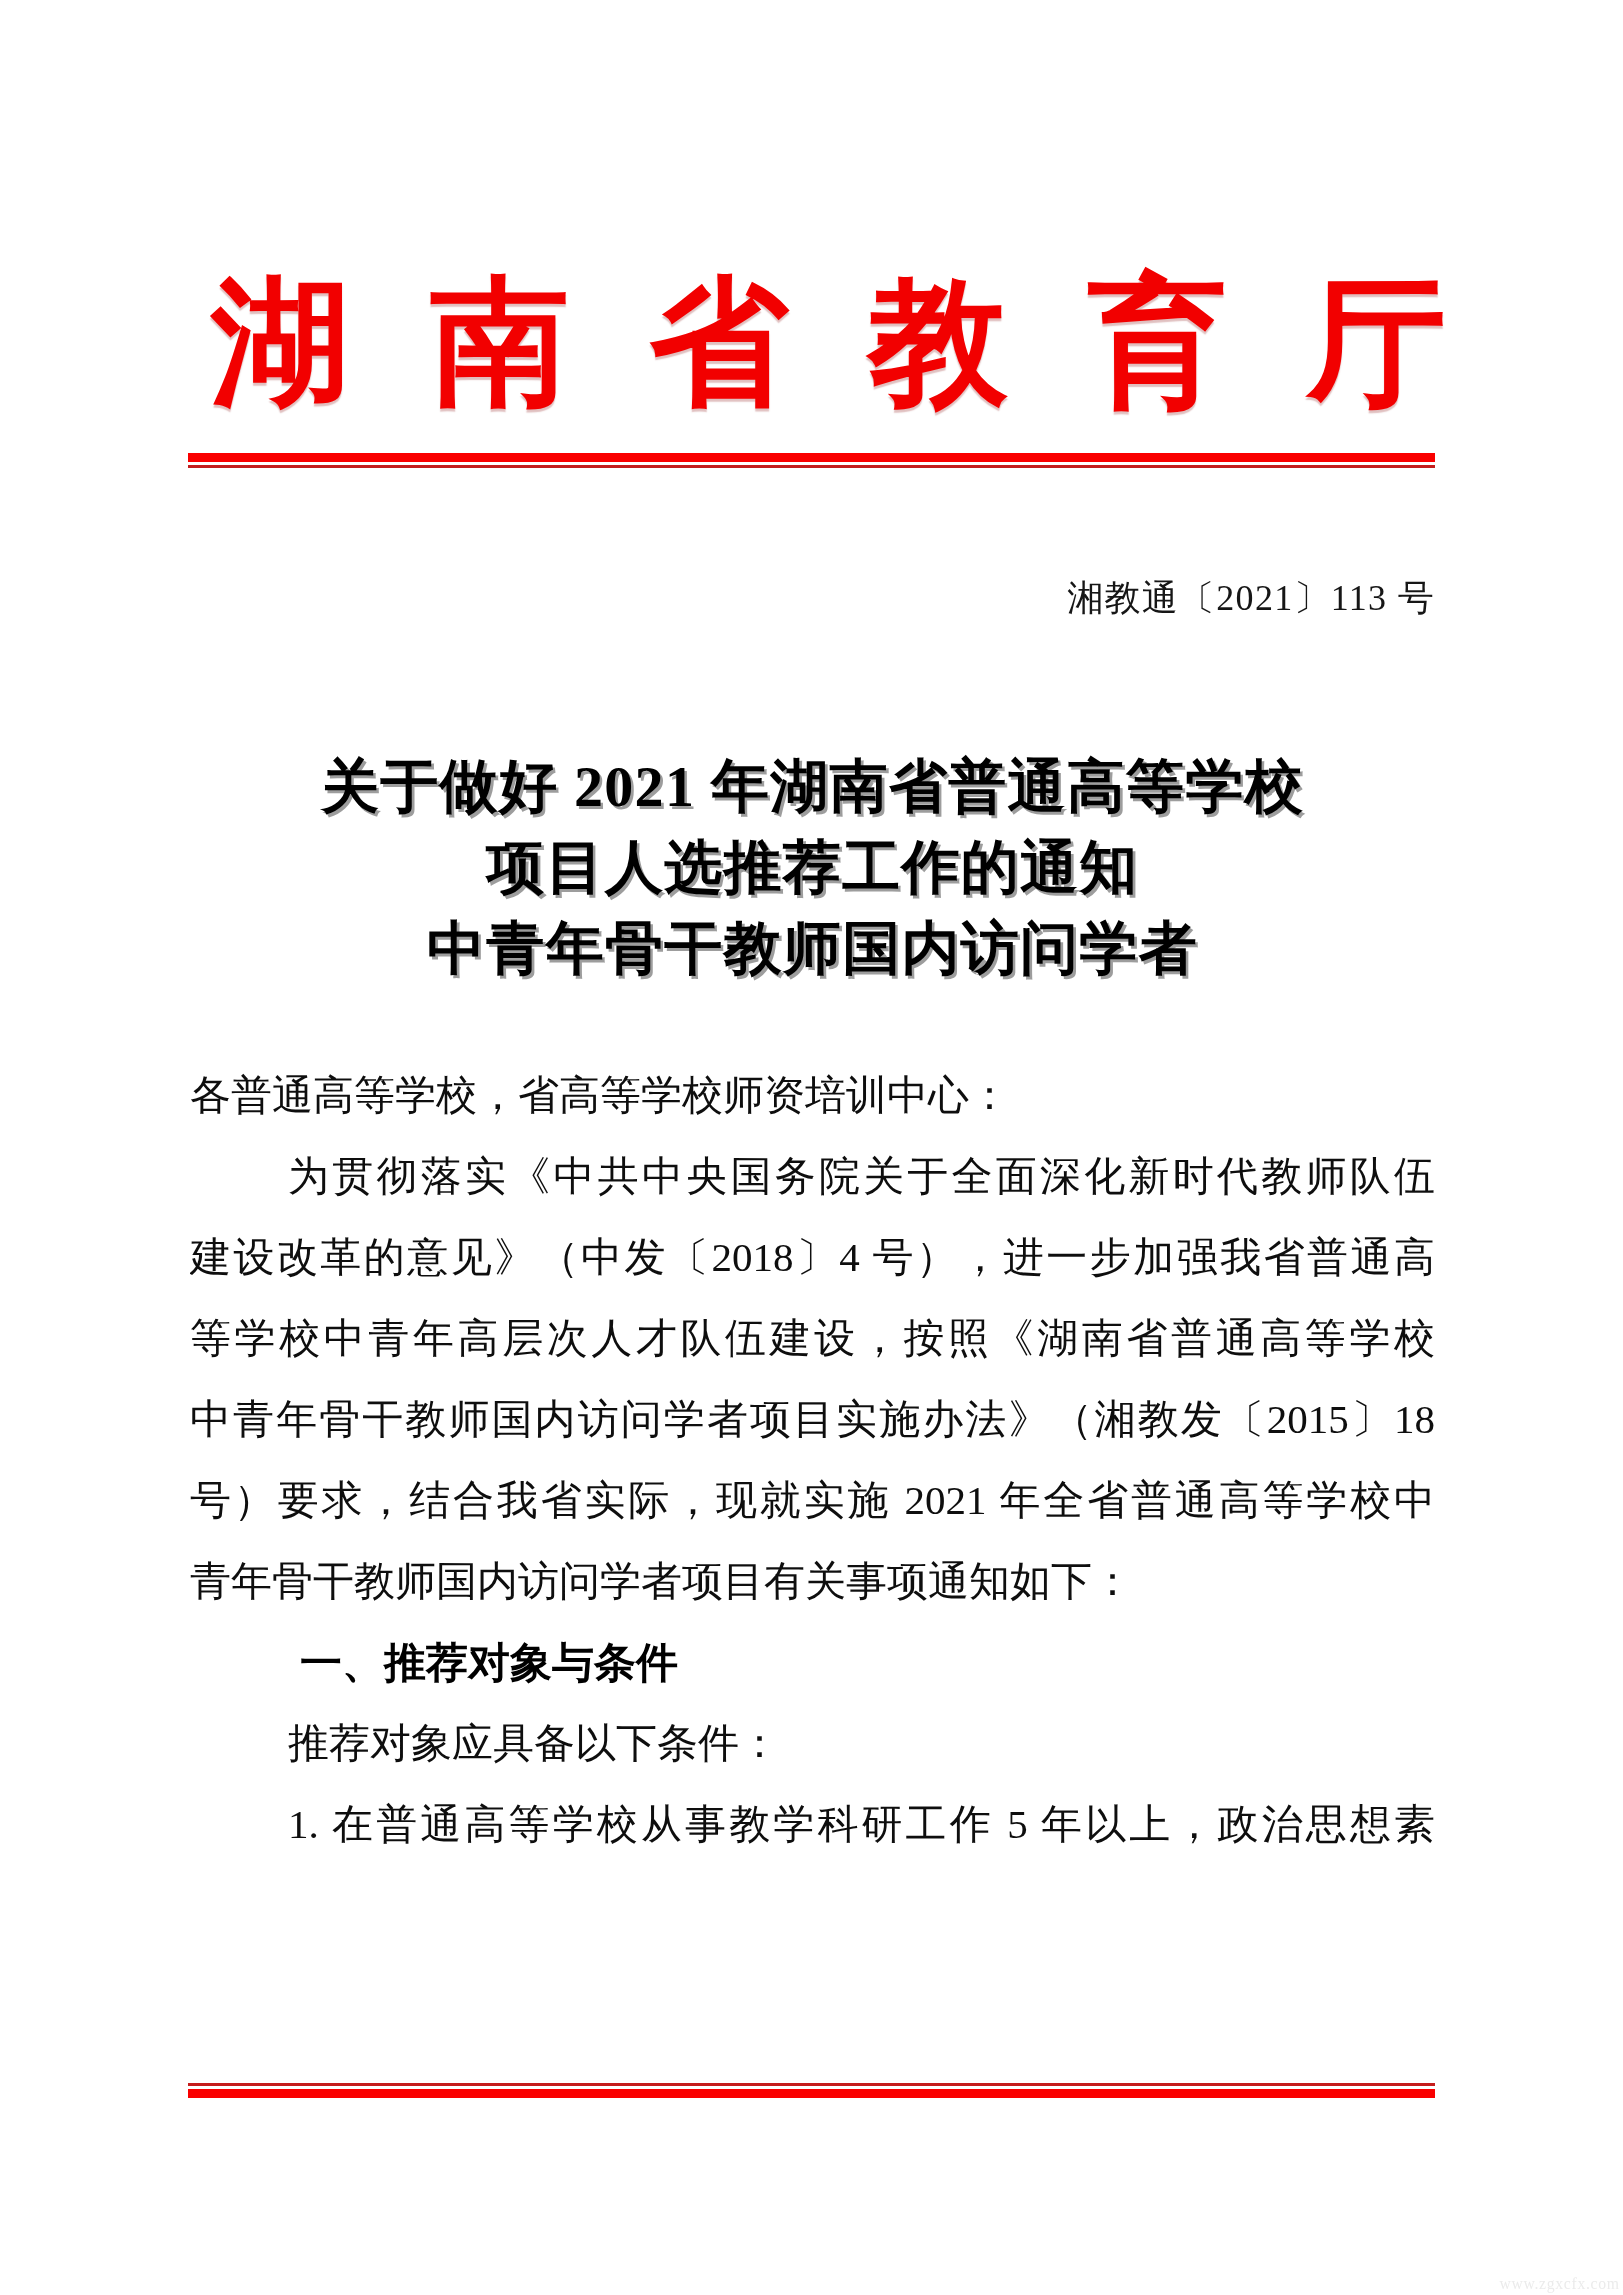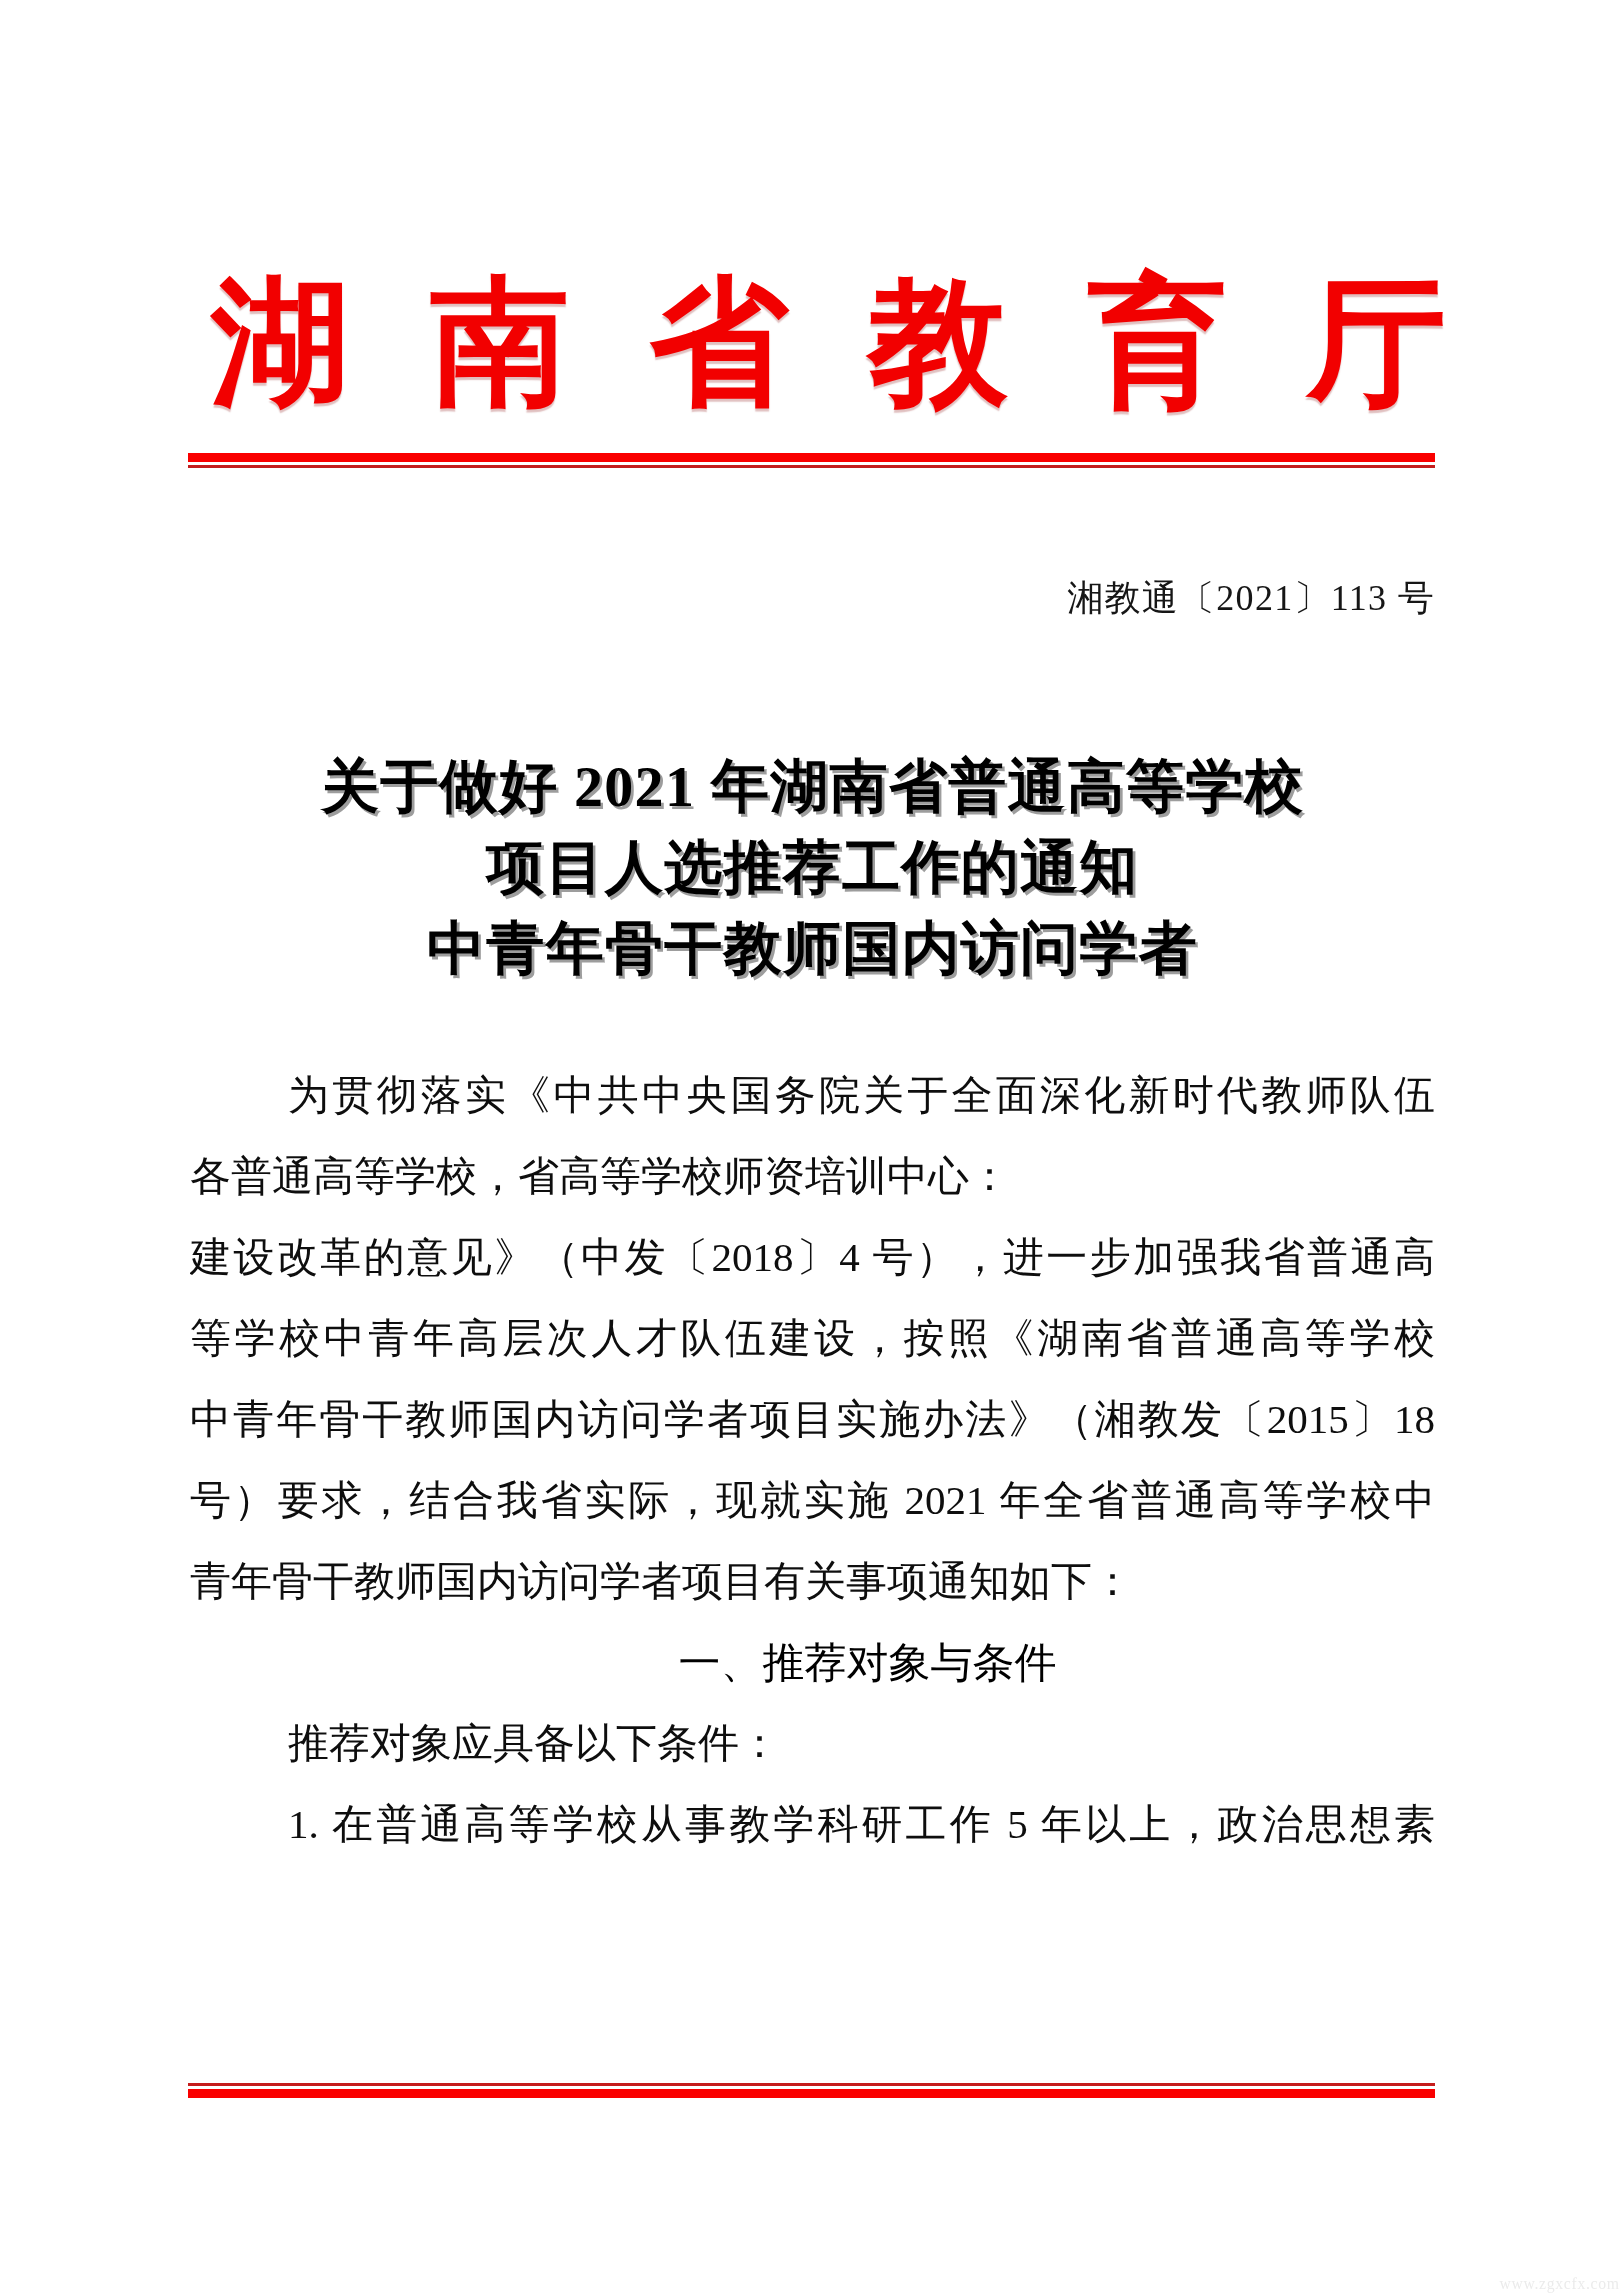--- a/index.html
+++ b/index.html
@@ -102,25 +102,24 @@
   }
   .b-line.full {
     white-space: normal;
     text-align: justify;
     text-align-last: justify;
     overflow: hidden;
   }
   .b-line.ind { padding-left: 98px; }
   .b-line.heading {
     font-family: "Liberation Sans", "DejaVu Sans", sans-serif;
-    font-weight: normal;
+    font-weight: bold;
     font-size: 42px;
     padding-left: 110px;
     color: #000000;
-    text-align: center;
   }
 
   
   .watermark {
     position: absolute;
     right: 3.3px;
     bottom: 2px;
     font-size: 15.7px;
     font-family: "Liberation Serif", serif;
     color: #ebebeb;
@@ -149,22 +148,22 @@
 
   <div class="doc-number">湘教通〔2021〕113 号</div>
 
   <div class="doc-title">
     <div class="t-line">关于做好 2021 年湖南省普通高等学校</div>
     <div class="t-line">项目人选推荐工作的通知</div>
     <div class="t-line">中青年骨干教师国内访问学者</div>
   </div>
 
   <div class="body-text">
+    <div class="b-line">各普通高等学校，省高等学校师资培训中心：</div>
     <div class="b-line full ind">为贯彻落实《中共中央国务院关于全面深化新时代教师队伍</div>
-    <div class="b-line">各普通高等学校，省高等学校师资培训中心：</div>
     <div class="b-line full">建设改革的意见》（中发〔2018〕4 号），进一步加强我省普通高</div>
     <div class="b-line full">等学校中青年高层次人才队伍建设，按照《湖南省普通高等学校</div>
     <div class="b-line full">中青年骨干教师国内访问学者项目实施办法》（湘教发〔2015〕18</div>
     <div class="b-line full">号）要求，结合我省实际，现就实施 2021 年全省普通高等学校中</div>
     <div class="b-line">青年骨干教师国内访问学者项目有关事项通知如下：</div>
     <div class="b-line heading">一、推荐对象与条件</div>
     <div class="b-line ind">推荐对象应具备以下条件：</div>
     <div class="b-line full ind">1. 在普通高等学校从事教学科研工作 5 年以上，政治思想素</div>
   </div>
 

